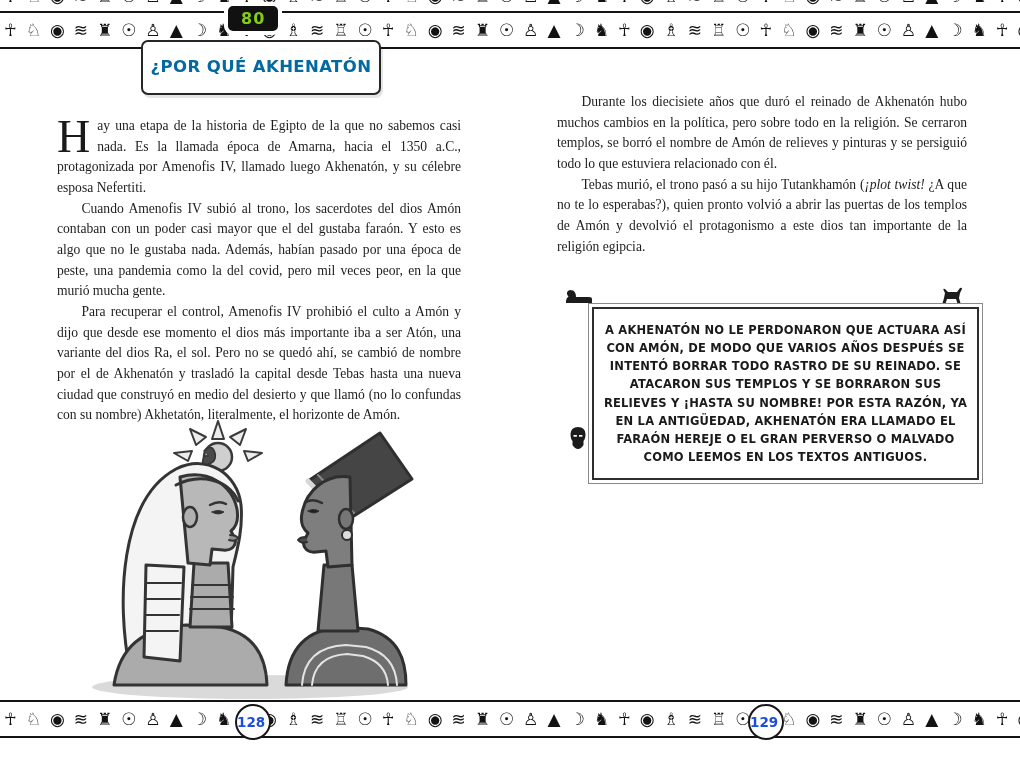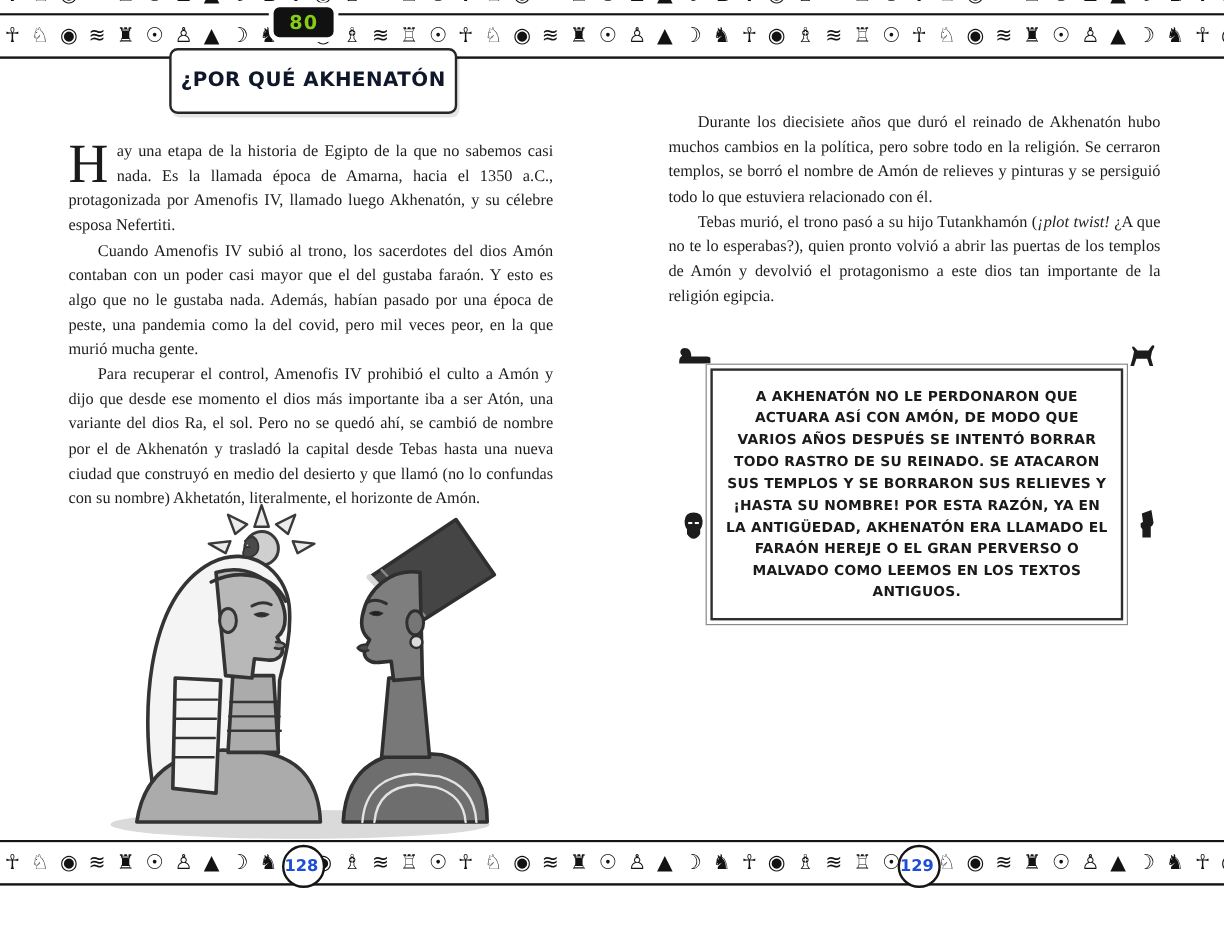--- a/index.html
+++ b/index.html
@@ -36,37 +36,37 @@
   }
   .page-circle.left{left:235px;}
   .page-circle.right{left:748px;}
   
   .title-box{
     position:absolute;left:141px;top:40px;width:224px;z-index:5;
     background:#fff;border:2.5px solid #262626;border-radius:7px;
     box-shadow:2px 3px 0 rgba(0,0,0,0.10);
     text-align:center;padding:13px 6px;
     font-family:"DejaVu Sans",sans-serif;font-weight:700;font-size:16.5px;
-    line-height:1.5;letter-spacing:0.4px;color:#0f172a;
+    line-height:1.5;letter-spacing:0.4px;color:#0369a1;
   }
   
   .col{position:absolute;text-align:justify;font-size:13.6px;line-height:1.52;}
   .col-left{left:57px;top:116px;width:404px;}
   .col-right{left:557px;top:92px;width:410px;}
   .col p{margin:0;}
   .col p.indent{text-indent:1.8em;}
   .dropcap{
     float:left;font-size:46px;line-height:38px;padding:2px 7px 0 0;
     font-family:"Liberation Serif",serif;color:#1a1a1a;
   }
   strong{font-weight:400;}
   em{}
   
   .callout{
-    position:absolute;left:588px;top:303px;width:352px;z-index:4;
+    position:absolute;left:588px;top:303px;width:395px;z-index:4;
     border:1.5px solid #8a8a8a;padding:3px;background:#fff;box-sizing:border-box;
   }
   .callout-inner{
     border:2.5px solid #2e2e2e;padding:12px 9px;text-align:center;
     font-family:"DejaVu Sans",sans-serif;font-weight:700;font-size:11.5px;
     line-height:1.58;letter-spacing:0.2px;color:#1a1a1a;
   }
   .callout-zone{position:absolute;left:556px;top:283px;width:412px;height:182px;}
   .corner-icon{position:absolute;display:block;}
   .corner-icon svg{display:block;}

